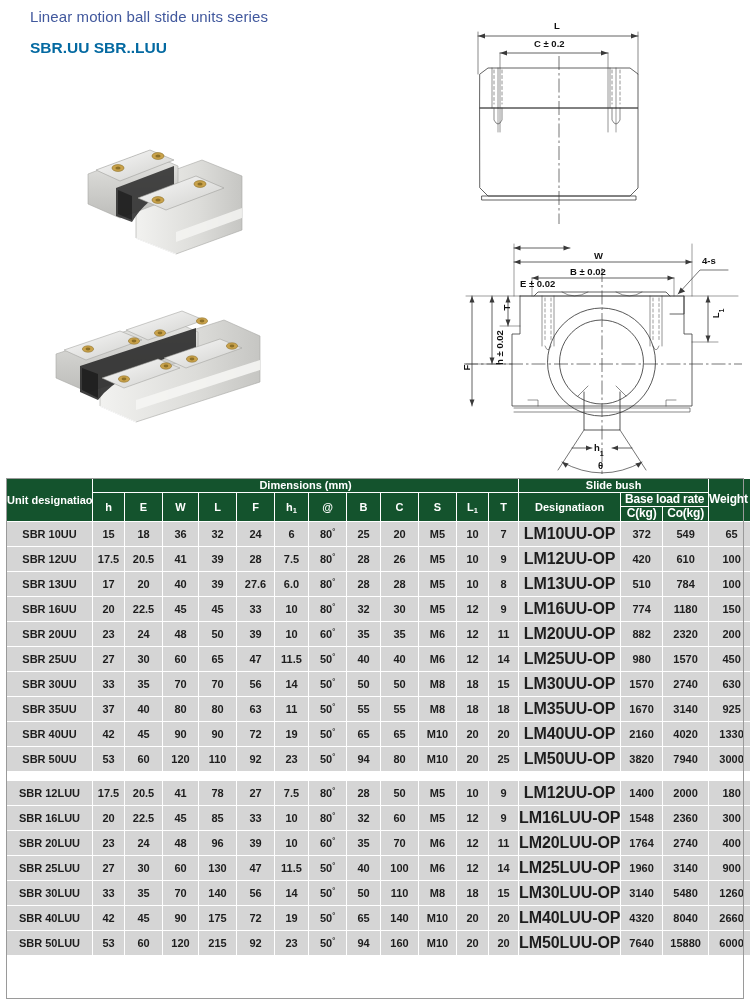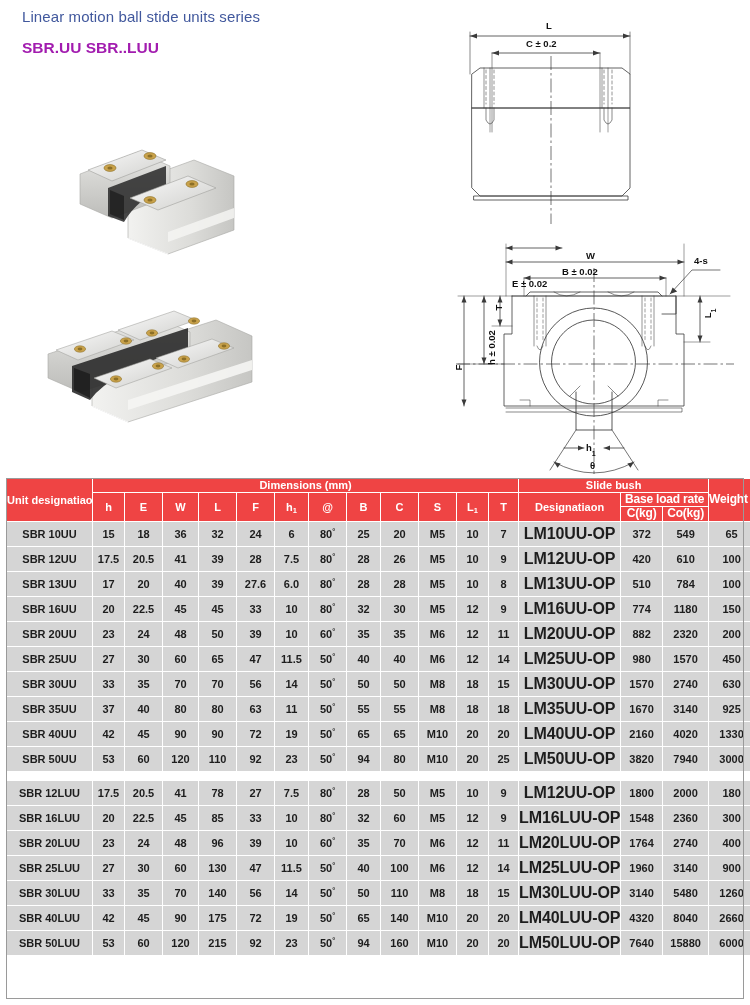--- a/index.html
+++ b/index.html
@@ -7,28 +7,28 @@
   body {
     width:750px; height:1005px;
     background:#ffffff;
     font-family:"Liberation Sans", sans-serif;
     color:#222;
     overflow:hidden;
     position:relative;
   }
 
   
-  #header { position:absolute; left:4px; top:0; width:596px; height:470px; }
+  #header { position:absolute; left:12px; top:0; width:596px; height:470px; }
   #title-block { position:absolute; left:18px; top:8px; }
   #title-main {
     font-size:15px; color:#41589d; letter-spacing:.1px;
     font-weight:400; white-space:nowrap;
   }
   #title-sub {
-    font-size:15.5px; color:#a21caf; font-weight:bold;
+    font-size:15.5px; color:#0369a1; font-weight:bold;
     margin-top:14px; white-space:nowrap;
   }
 
   
   .photo { position:absolute; }
   #photo-uu { left:62px; top:126px; width:180px; height:135px; }
   #photo-luu { left:34px; top:300px; width:230px; height:128px; }
 
   
   #drawings { position:absolute; left:430px; top:12px; width:320px; height:458px; }
@@ -49,21 +49,21 @@
   }
   #spec-table th, #spec-table td {
     border:1px solid #ffffff;
     text-align:center;
     vertical-align:middle;
     padding:0;
     overflow:hidden;
     white-space:nowrap;
   }
   #spec-table thead th {
-    background:#ef4444;
+    background:#14532d;
     color:#ffffff;
     font-weight:bold;
     font-size:11px;
     line-height:1.15;
   }
   #spec-table thead th.small { font-size:12px; letter-spacing:-.2px; }
   #spec-table thead th.unitcol { font-size:11px; }
   #spec-table tbody td {
     background:#d5d5d5;
     color:#1d1d1d;
@@ -566,21 +566,21 @@
         <td>78</td>
         <td>27</td>
         <td>7.5</td>
         <td>80<span class="deg">°</span></td>
         <td>28</td>
         <td>50</td>
         <td>M5</td>
         <td>10</td>
         <td>9</td>
         <td class="desig">LM12UU-OP</td>
-        <td>1800</td>
+        <td>1400</td>
         <td>2000</td>
         <td>180</td>
       </tr>
       <tr>
         <td>SBR 16LUU</td>
         <td>20</td>
         <td>22.5</td>
         <td>45</td>
         <td>85</td>
         <td>33</td>

